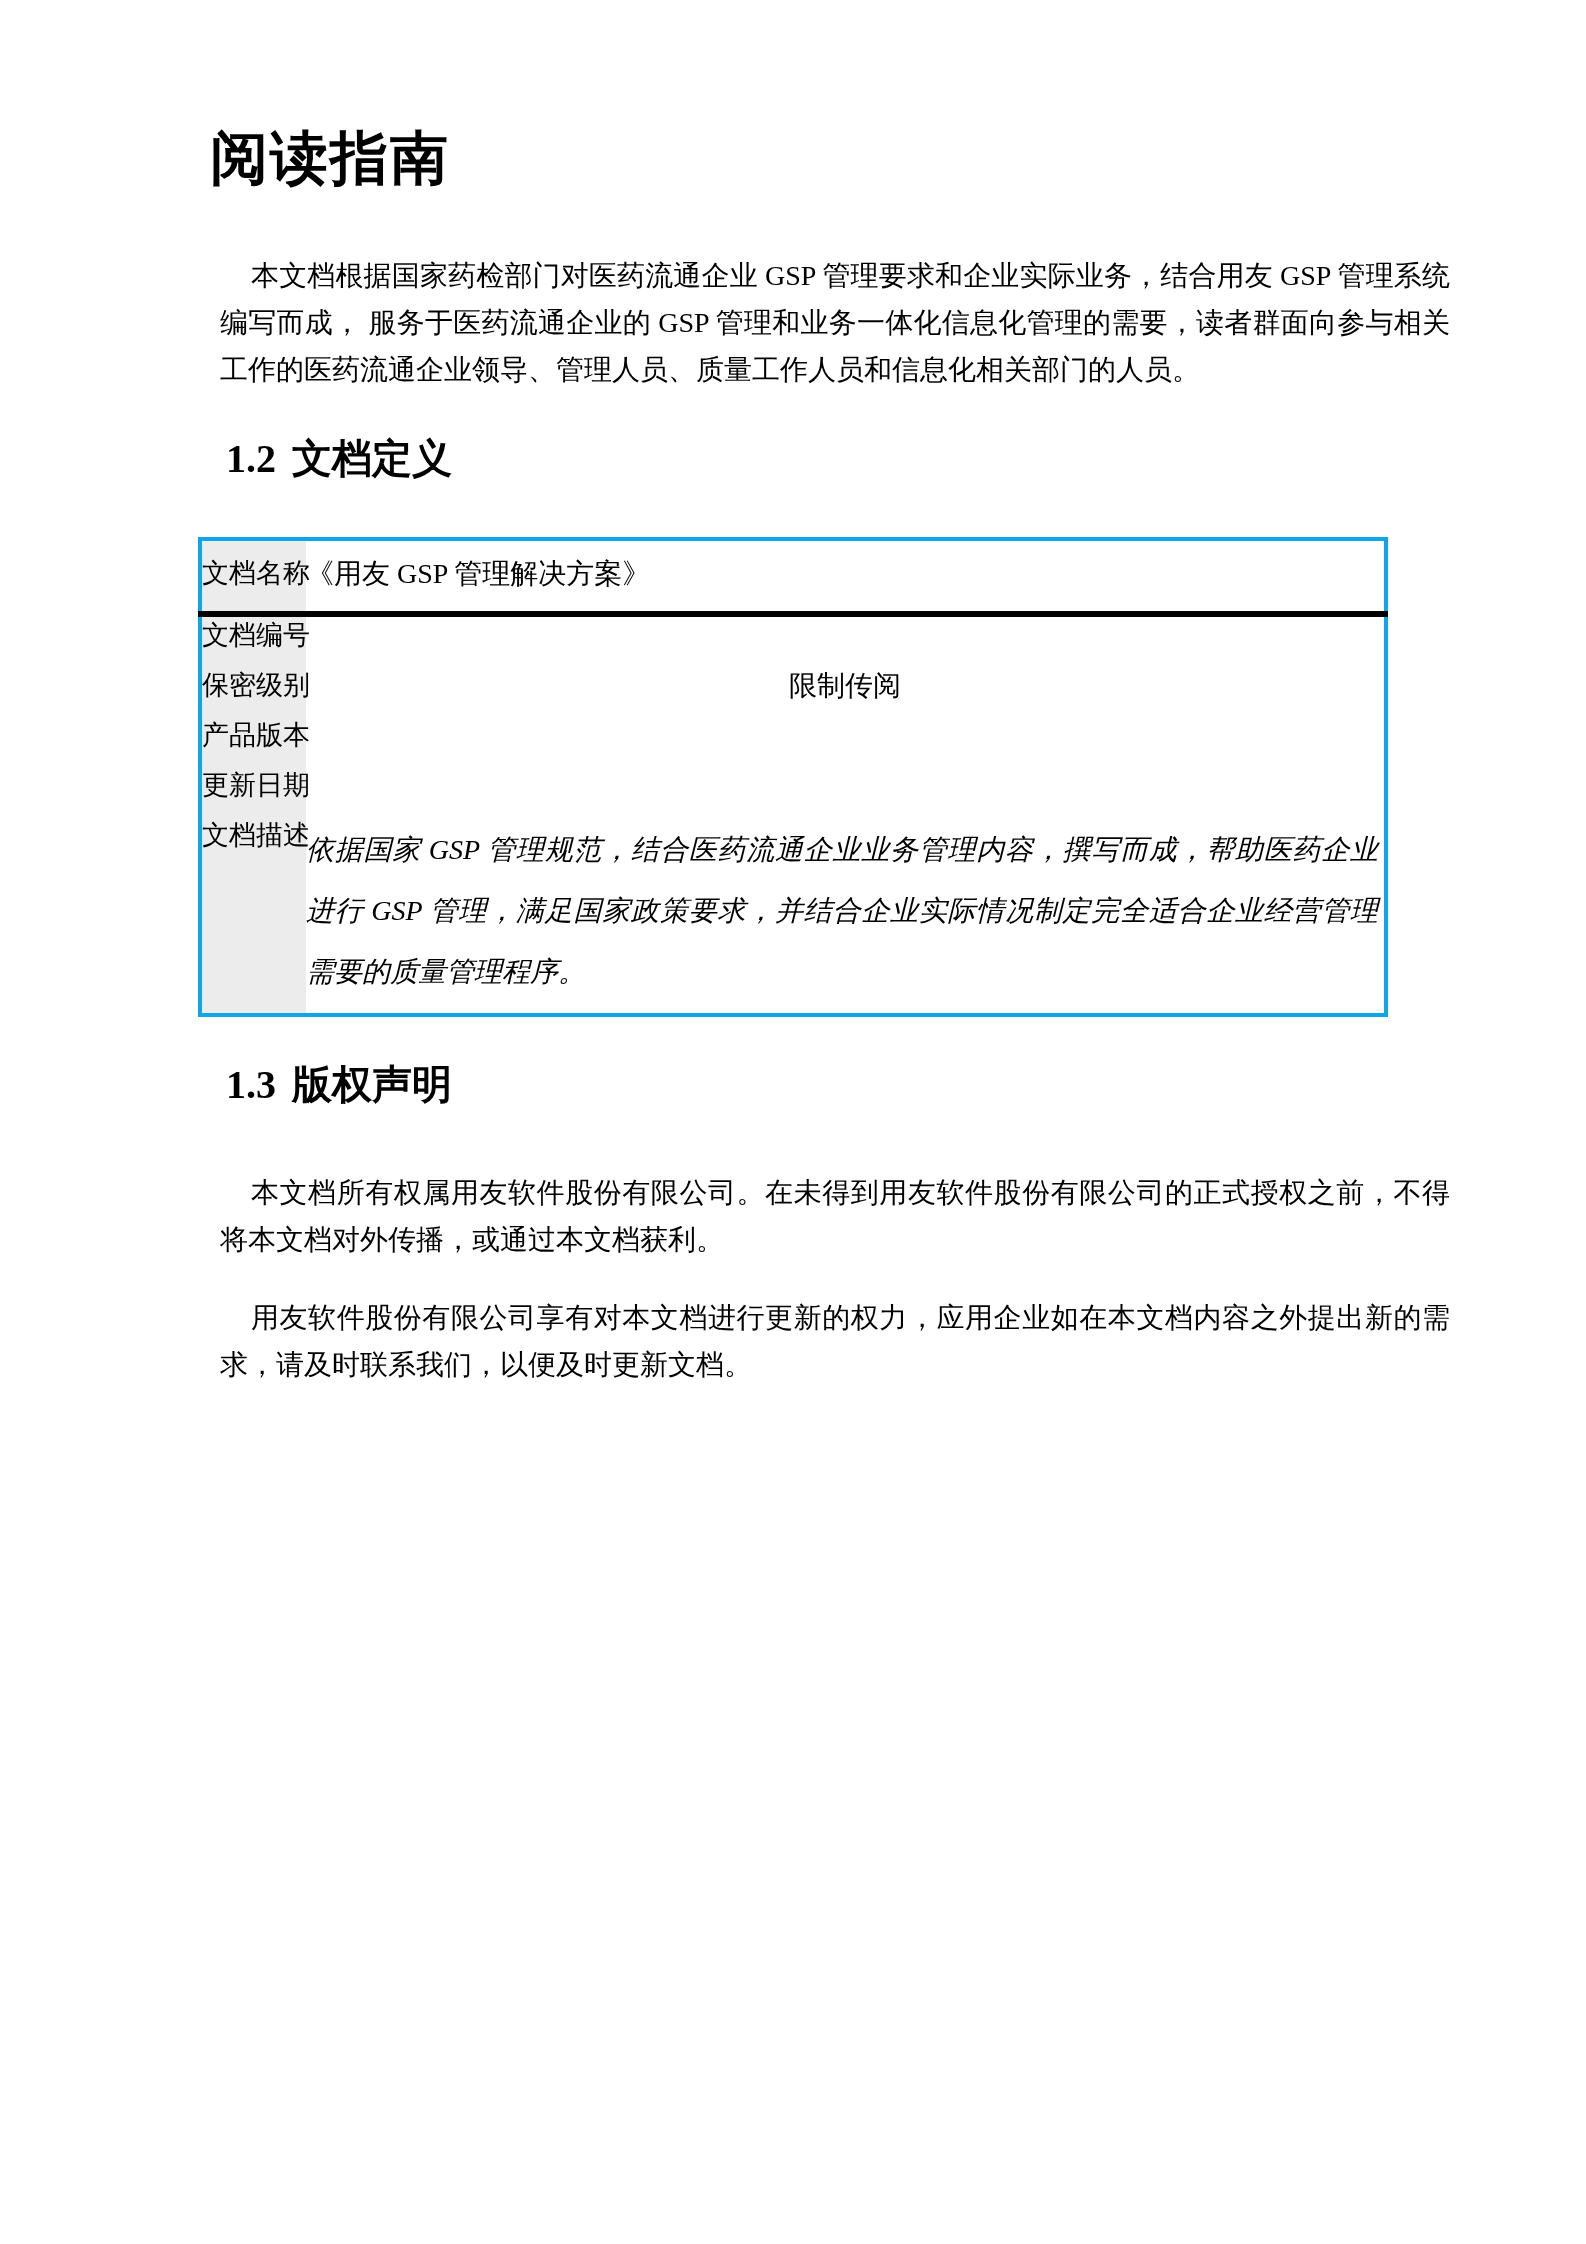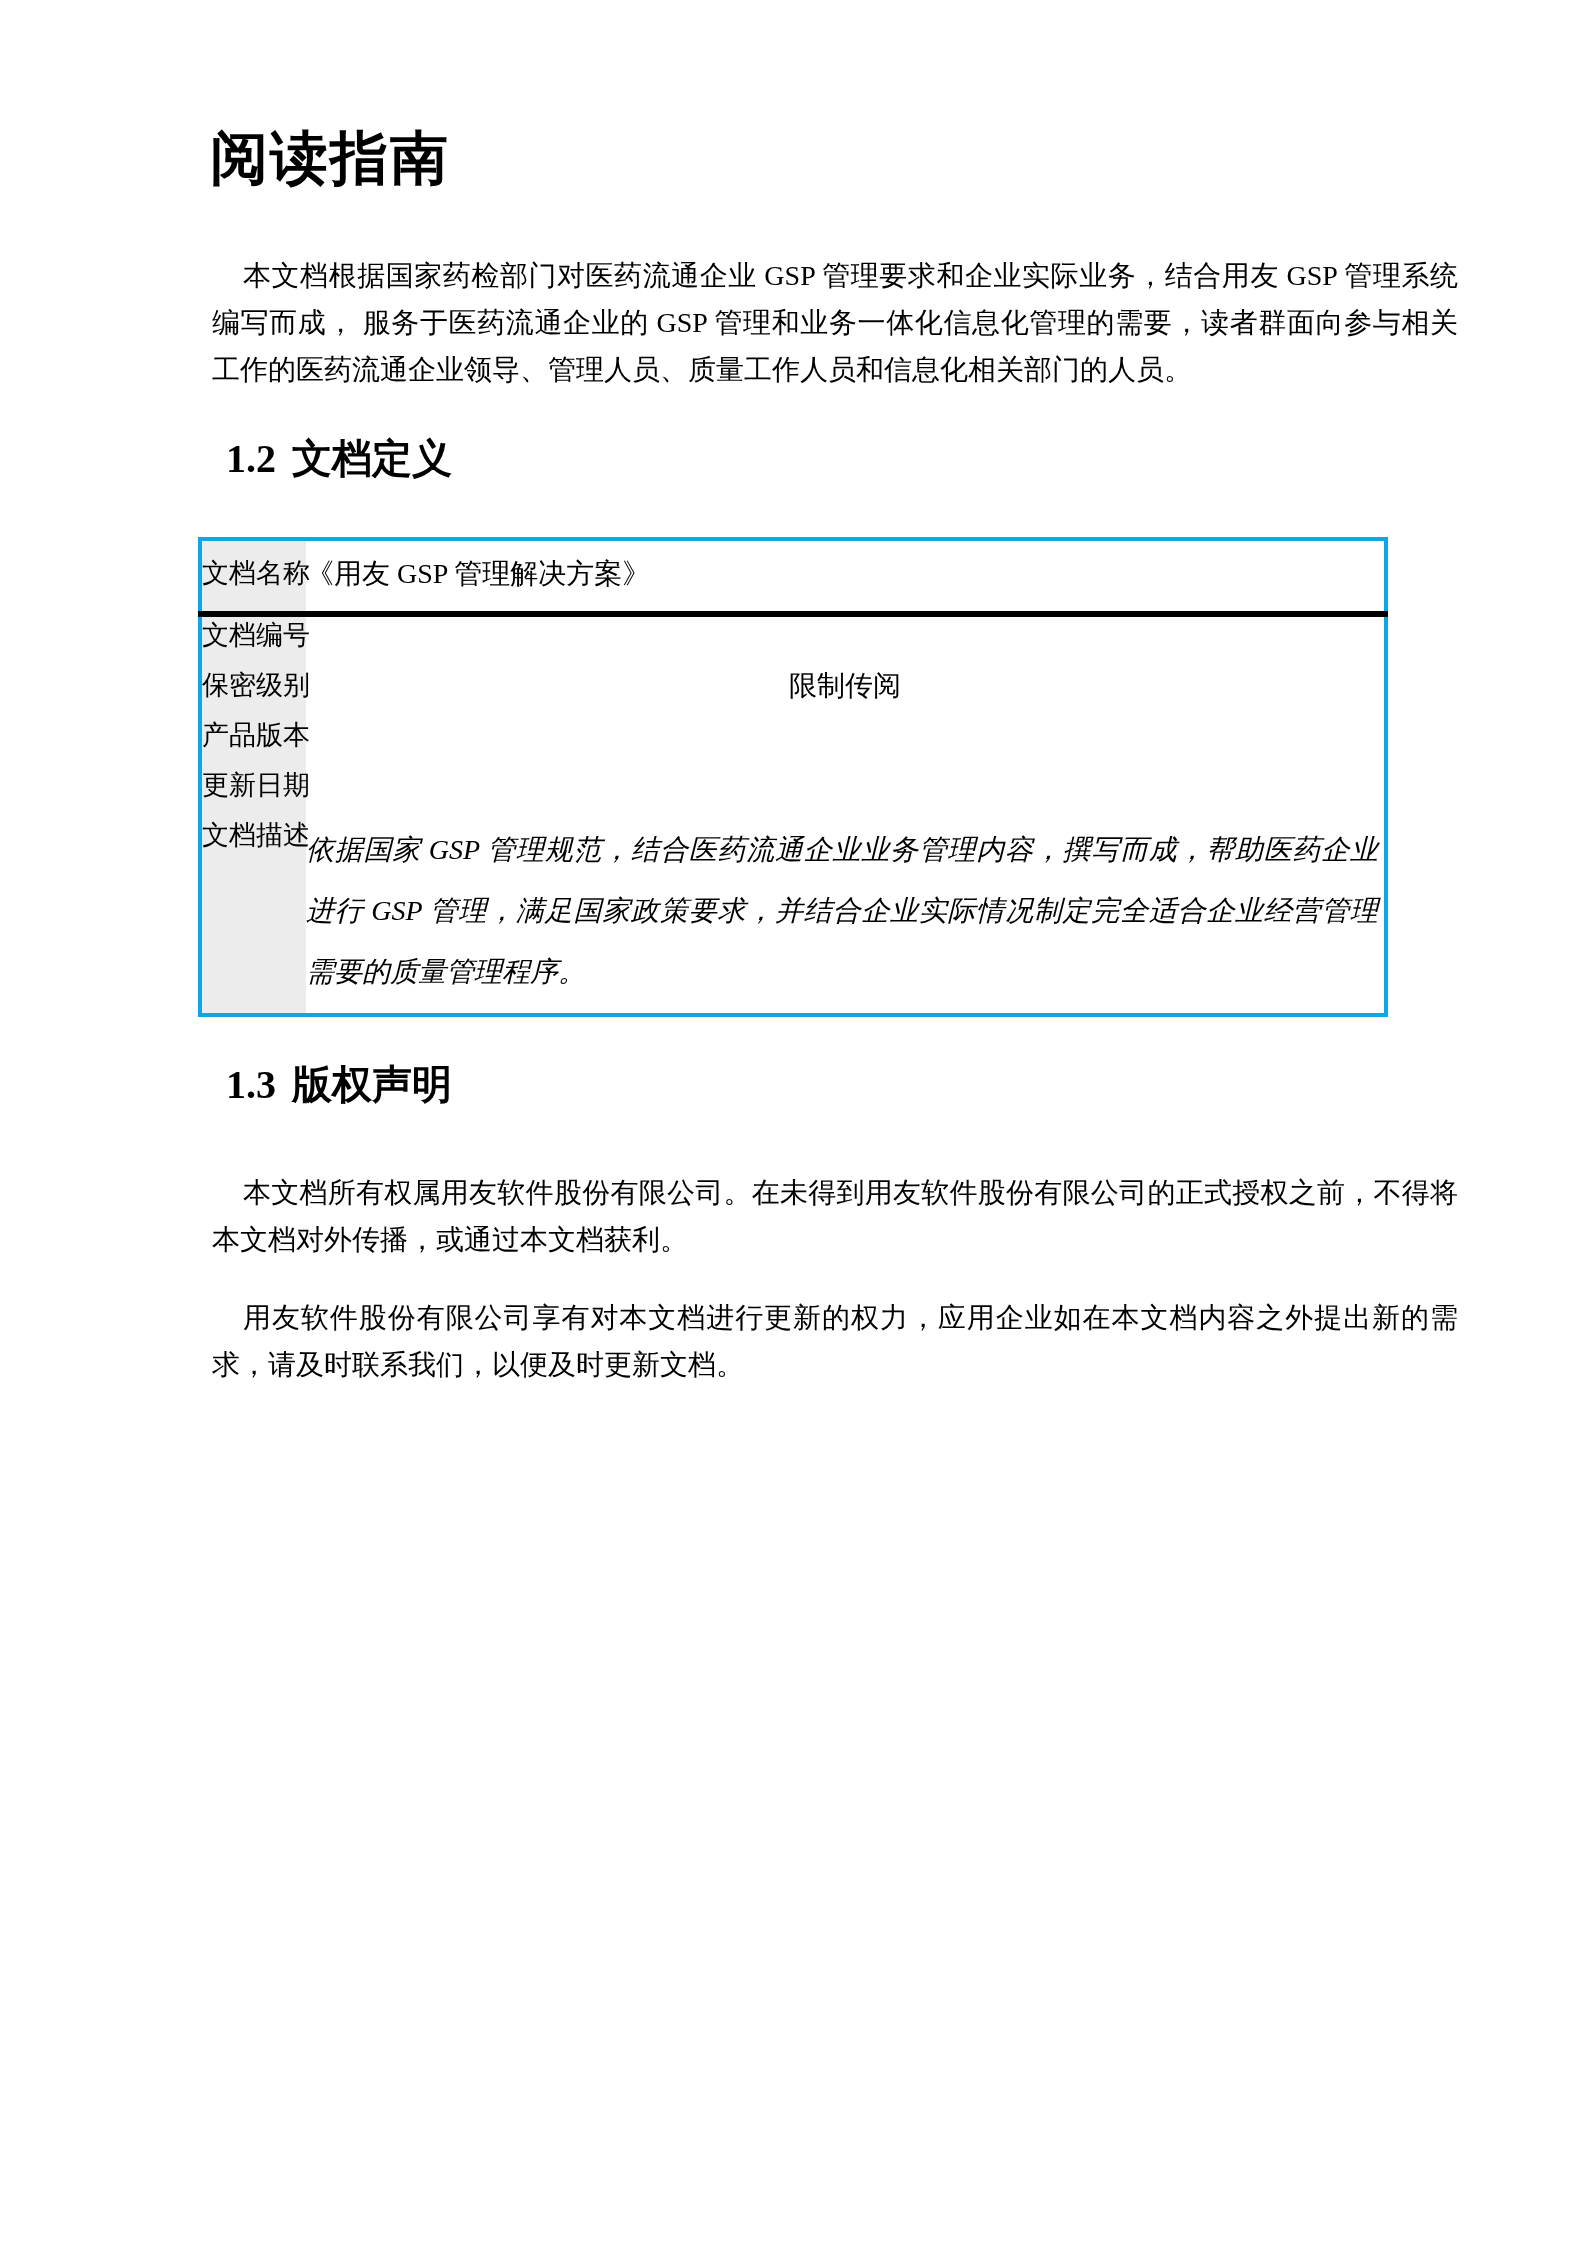--- a/index.html
+++ b/index.html
@@ -35,21 +35,21 @@
   .h2 .num { margin-right: 16px; }
   #h-readers   { margin-top: 156px; }
   #h-def       { margin-top: 42px; }
   #h-copyright { margin-top: 44px; }
 
   .body-p {
     font-size: 28px;
     line-height: 47px;
     text-align: justify;
     text-indent: 31px;
-    margin: 8px;
+    margin: 16px;
   }
   #p-readers { margin-top: 62px; }
   #p-copy1   { margin-top: 60px; }
   #p-copy2   { margin-top: 33px; font-family: Liberation Mono, monospace; }
 
   .def-table {
     margin-top: 54px;
     margin-left: -6px;
     border-collapse: collapse;
     width: 1190px;

